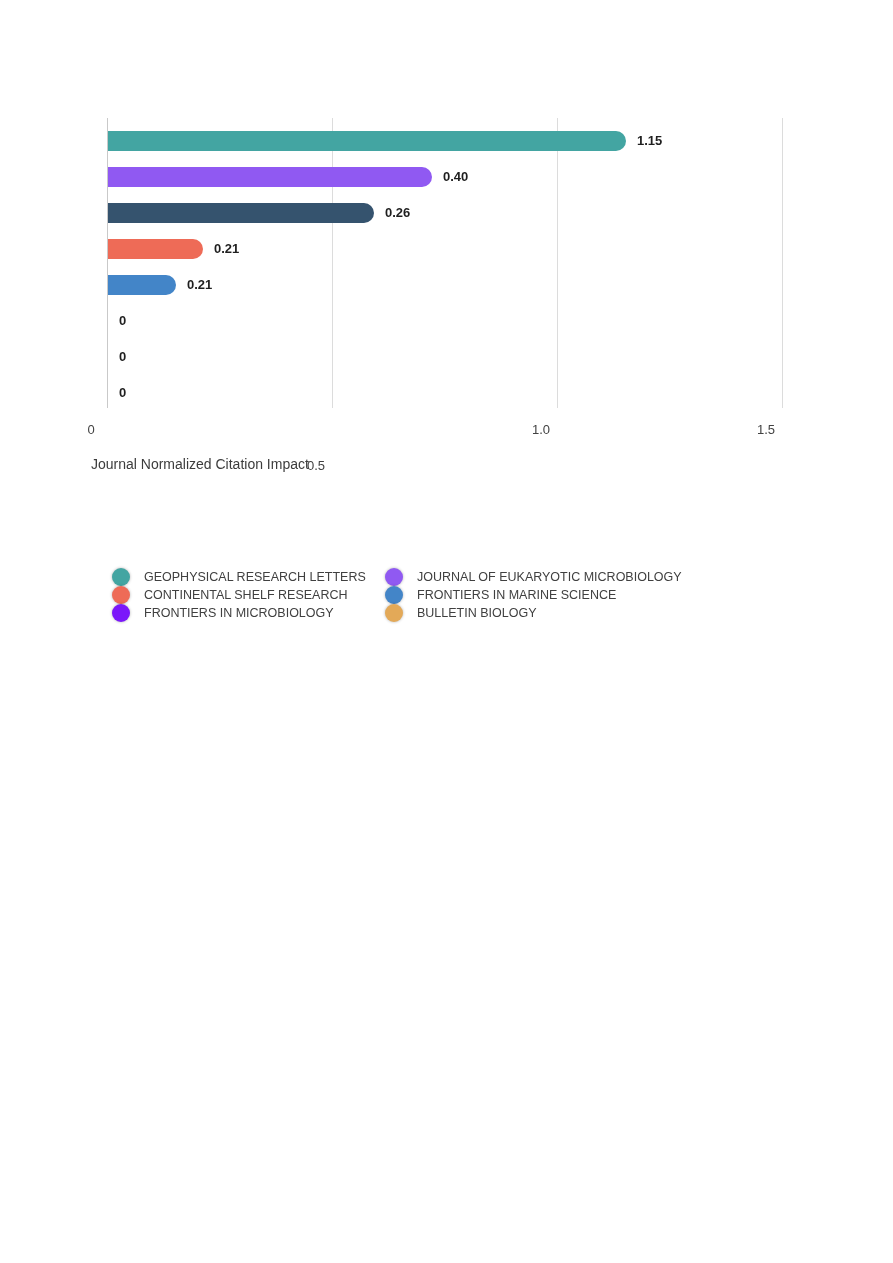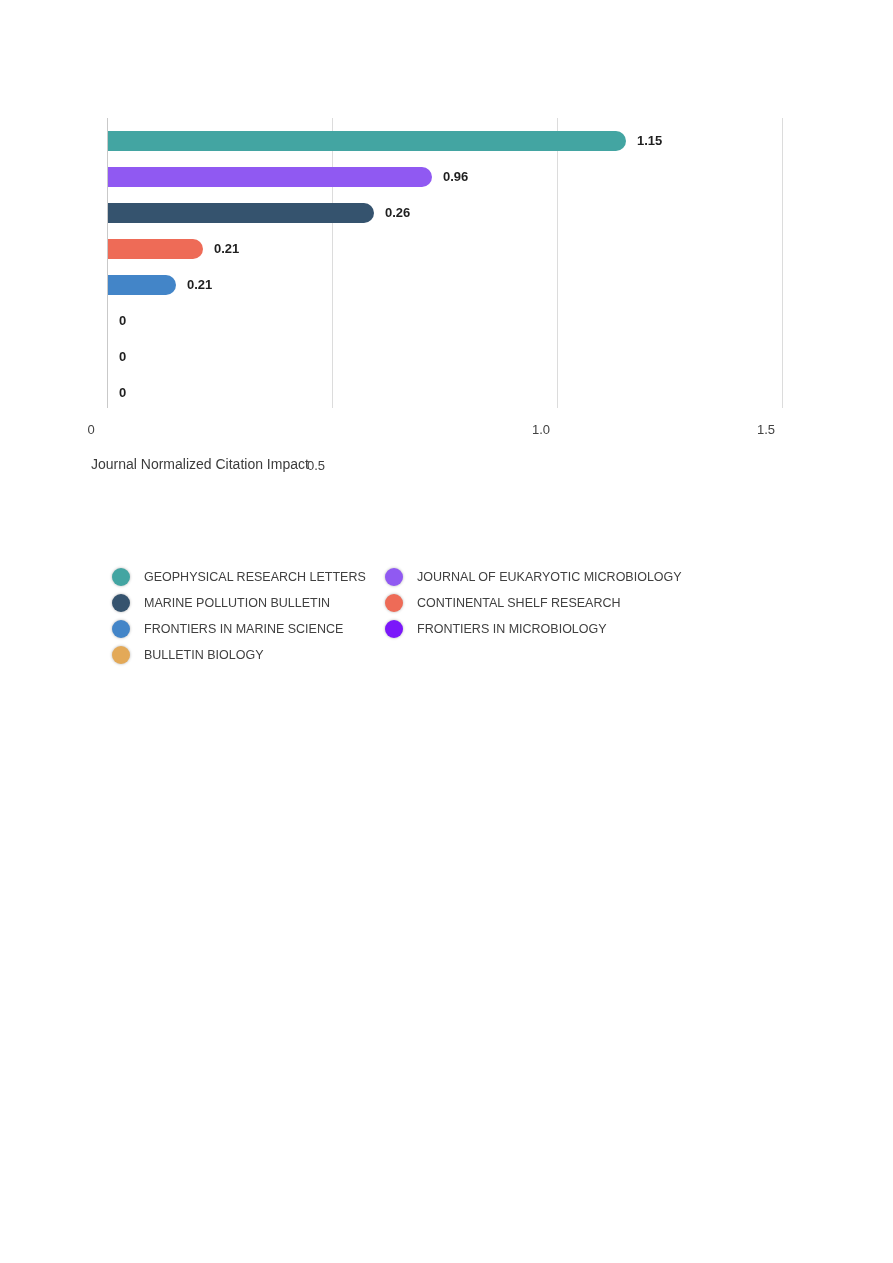--- a/index.html
+++ b/index.html
@@ -70,21 +70,20 @@
     color: #3c3c3c;
   }
 
   
   .legend {
     position: absolute;
     left: 112px;
     top: 568px;
     display: grid;
     grid-template-columns: 273px auto;
-    row-gap: 8px;
   }
   .legend-item {
     display: flex;
     align-items: center;
     gap: 14px;
     height: 18px;
     cursor: pointer;
   }
   .dot {
     width: 18px;
@@ -104,21 +103,21 @@
 
 <div class="chart">
   <div class="plot" id="plot">
       <div class="gridline axis" style="left: 0px;"></div>
       <div class="gridline" style="left: 225px;"></div>
       <div class="gridline" style="left: 450px;"></div>
       <div class="gridline" style="left: 675px;"></div>
       <div class="bar" style="top: 13px; width: 518px; background: rgb(67, 165, 162);"></div>
       <div class="value-label" style="top: 13px; left: 530px;">1.15</div>
       <div class="bar" style="top: 49px; width: 324px; background: rgb(144, 89, 242);"></div>
-      <div class="value-label" style="top: 49px; left: 336px;">0.96</div>
+      <div class="value-label" style="top: 49px; left: 336px;">0.40</div>
       <div class="bar" style="top: 85px; width: 266px; background: rgb(53, 83, 110);"></div>
       <div class="value-label" style="top: 85px; left: 278px;">0.26</div>
       <div class="bar" style="top: 121px; width: 95px; background: rgb(238, 107, 87);"></div>
       <div class="value-label" style="top: 121px; left: 107px;">0.21</div>
       <div class="bar" style="top: 157px; width: 68px; background: rgb(67, 133, 200);"></div>
       <div class="value-label" style="top: 157px; left: 80px;">0.21</div>
       <div class="value-label" style="top: 193px; left: 12px;">0</div>
       <div class="value-label" style="top: 229px; left: 12px;">0</div>
       <div class="value-label" style="top: 265px; left: 12px;">0</div>
     </div>
@@ -132,24 +131,20 @@
   <div class="legend" id="legend">
       <div class="legend-item">
         <span class="dot" style="background: rgb(67, 165, 162);"></span>
         <span class="legend-label">GEOPHYSICAL RESEARCH LETTERS</span>
       </div>
       <div class="legend-item">
         <span class="dot" style="background: rgb(144, 89, 242);"></span>
         <span class="legend-label">JOURNAL OF EUKARYOTIC MICROBIOLOGY</span>
       </div>
       <div class="legend-item">
-        <span class="dot" style="background: rgb(53, 83, 110);"></span>
-        <span class="legend-label">MARINE POLLUTION BULLETIN</span>
-      </div>
-      <div class="legend-item">
         <span class="dot" style="background: rgb(238, 107, 87);"></span>
         <span class="legend-label">CONTINENTAL SHELF RESEARCH</span>
       </div>
       <div class="legend-item">
         <span class="dot" style="background: rgb(67, 133, 200);"></span>
         <span class="legend-label">FRONTIERS IN MARINE SCIENCE</span>
       </div>
       <div class="legend-item">
         <span class="dot" style="background: rgb(123, 23, 250);"></span>
         <span class="legend-label">FRONTIERS IN MICROBIOLOGY</span>

